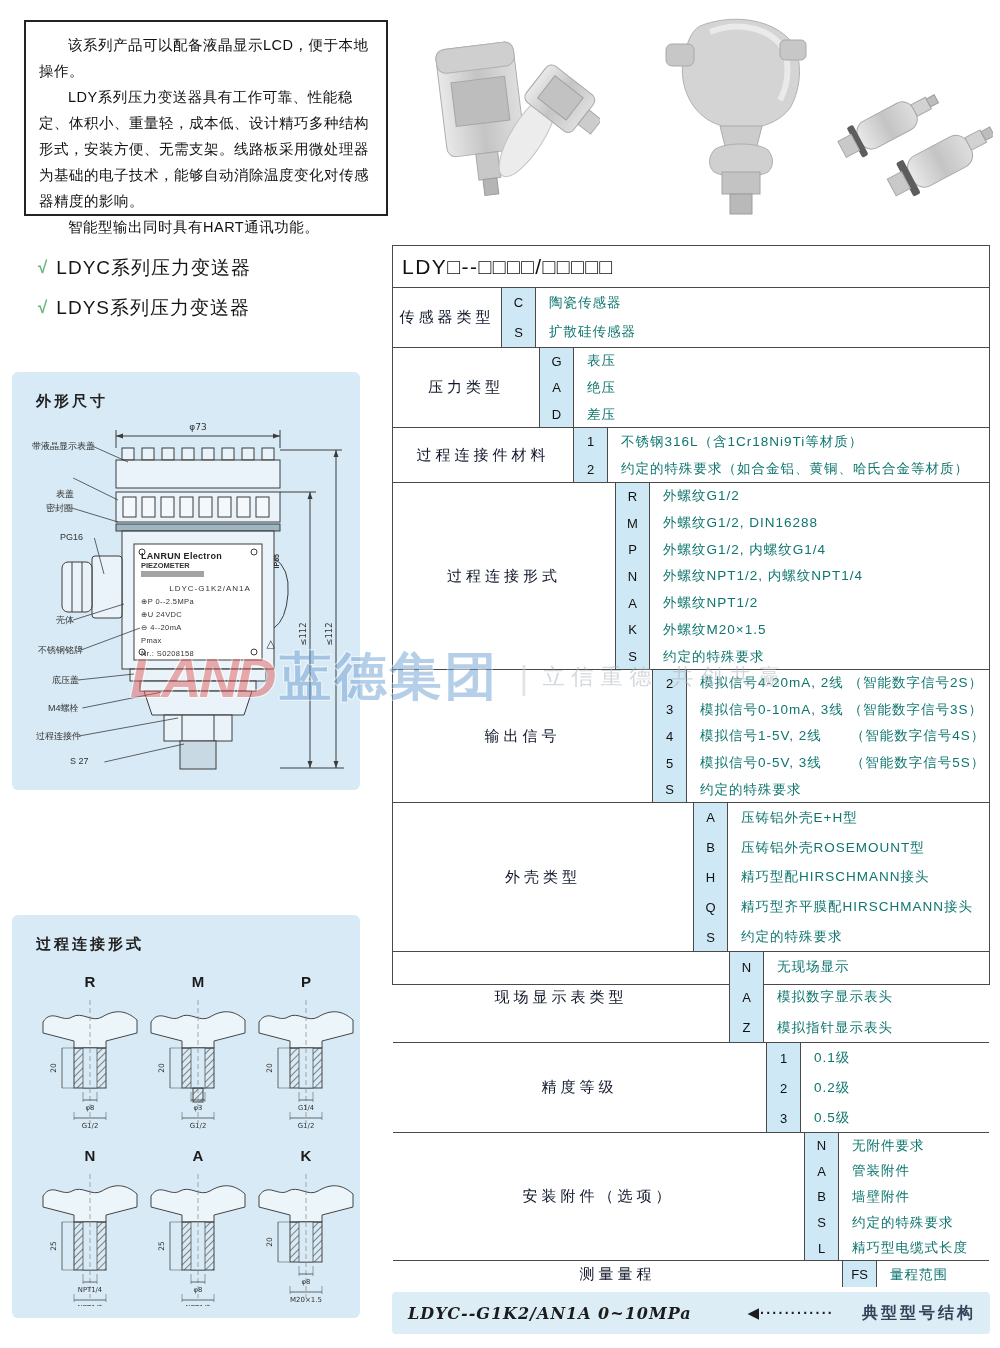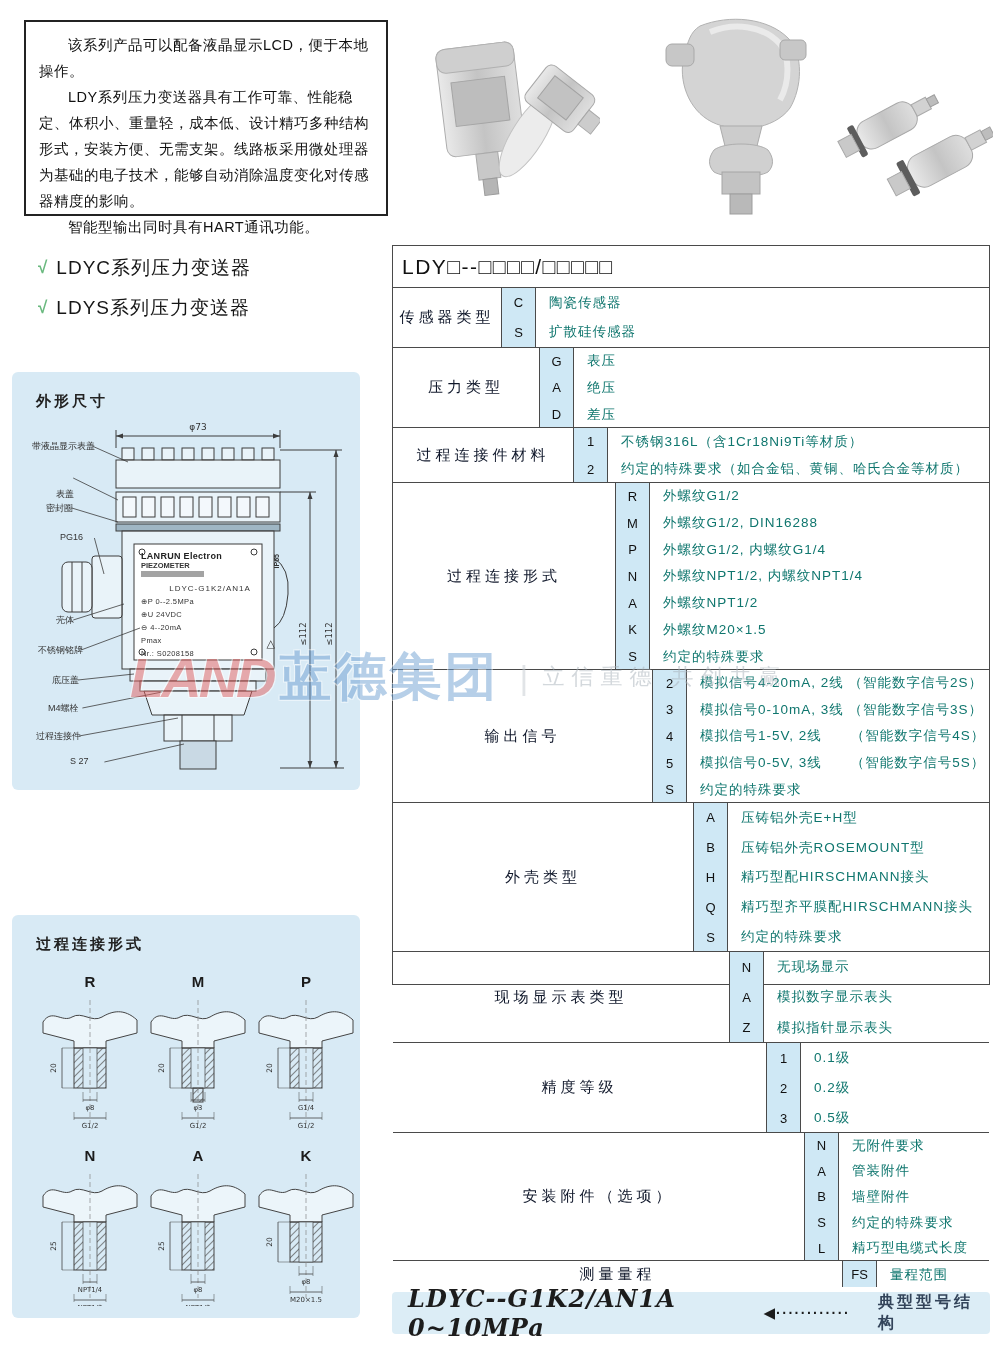--- a/index.html
+++ b/index.html
@@ -53,21 +53,21 @@
   .code-col{position:absolute;top:0;height:100%;background:#cfe8f5;
             border-left:1px solid #4a4a4a;border-right:1px solid #4a4a4a;box-sizing:border-box;}
   .item-row{position:absolute;right:0;display:flex;align-items:center;}
   .code{flex:0 0 35px;text-align:center;font-size:13px;color:#111;letter-spacing:0;}
   .desc{padding-left:13px;font-size:13.5px;color:#0f766e;letter-spacing:1px;white-space:nowrap;}
 
   
   #example-bar{position:absolute;left:392px;top:1292px;width:598px;height:42px;background:#dcedf6;
                border-radius:4px;display:flex;align-items:center;}
   #example-code{margin-left:16px;font-family:"DejaVu Serif","Liberation Serif",serif;
-                font-style:italic;font-weight:600;font-size:24px;letter-spacing:1px;color:#1c1c1c;}
+                font-style:italic;font-weight:600;font-size:16px;letter-spacing:1px;color:#1c1c1c;}
   #example-arrow{margin-left:auto;display:flex;align-items:center;color:#1c1c1c;}
   #arrow-head{font-size:15px;}
   #arrow-dots{font-size:14px;font-weight:700;letter-spacing:1.5px;margin-left:1px;}
   #example-caption{font-size:16px;font-weight:700;letter-spacing:3px;color:#33445a;
                    margin-left:28px;margin-right:14px;}
 
   
   #watermark{position:absolute;left:130px;top:642px;display:flex;align-items:center;
              opacity:.5;pointer-events:none;z-index:6;white-space:nowrap;}
   #wm-en{font-size:56px;font-weight:800;font-style:italic;color:#e2605f;letter-spacing:-3px;

